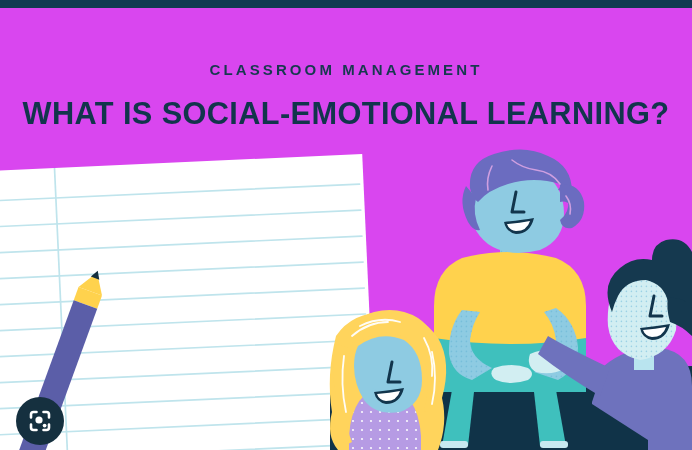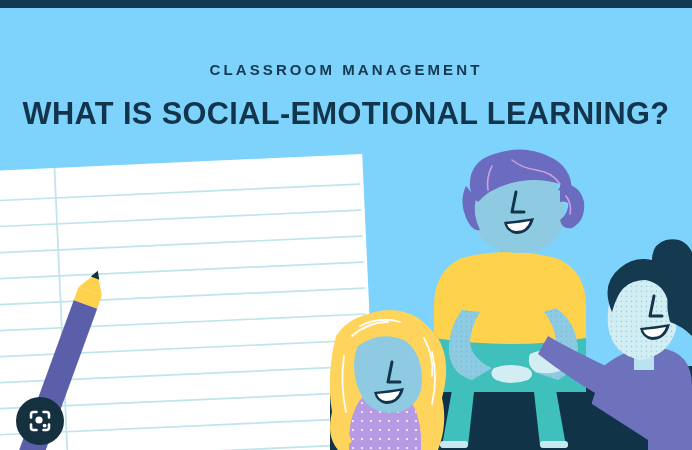--- a/index.html
+++ b/index.html
@@ -6,21 +6,21 @@
   html, body {
     margin: 0;
     padding: 0;
     background: #ffffff;
   }
   #page {
     position: relative;
     width: 692px;
     height: 450px;
     overflow: hidden;
-    background: #7dd3fc;
+    background: #d946ef;
     font-family: "Liberation Sans", sans-serif;
   }
   
   #top-bar {
     position: absolute;
     left: 0; top: 0;
     width: 692px;
     height: 8px;
     background: #123a52;
   }

